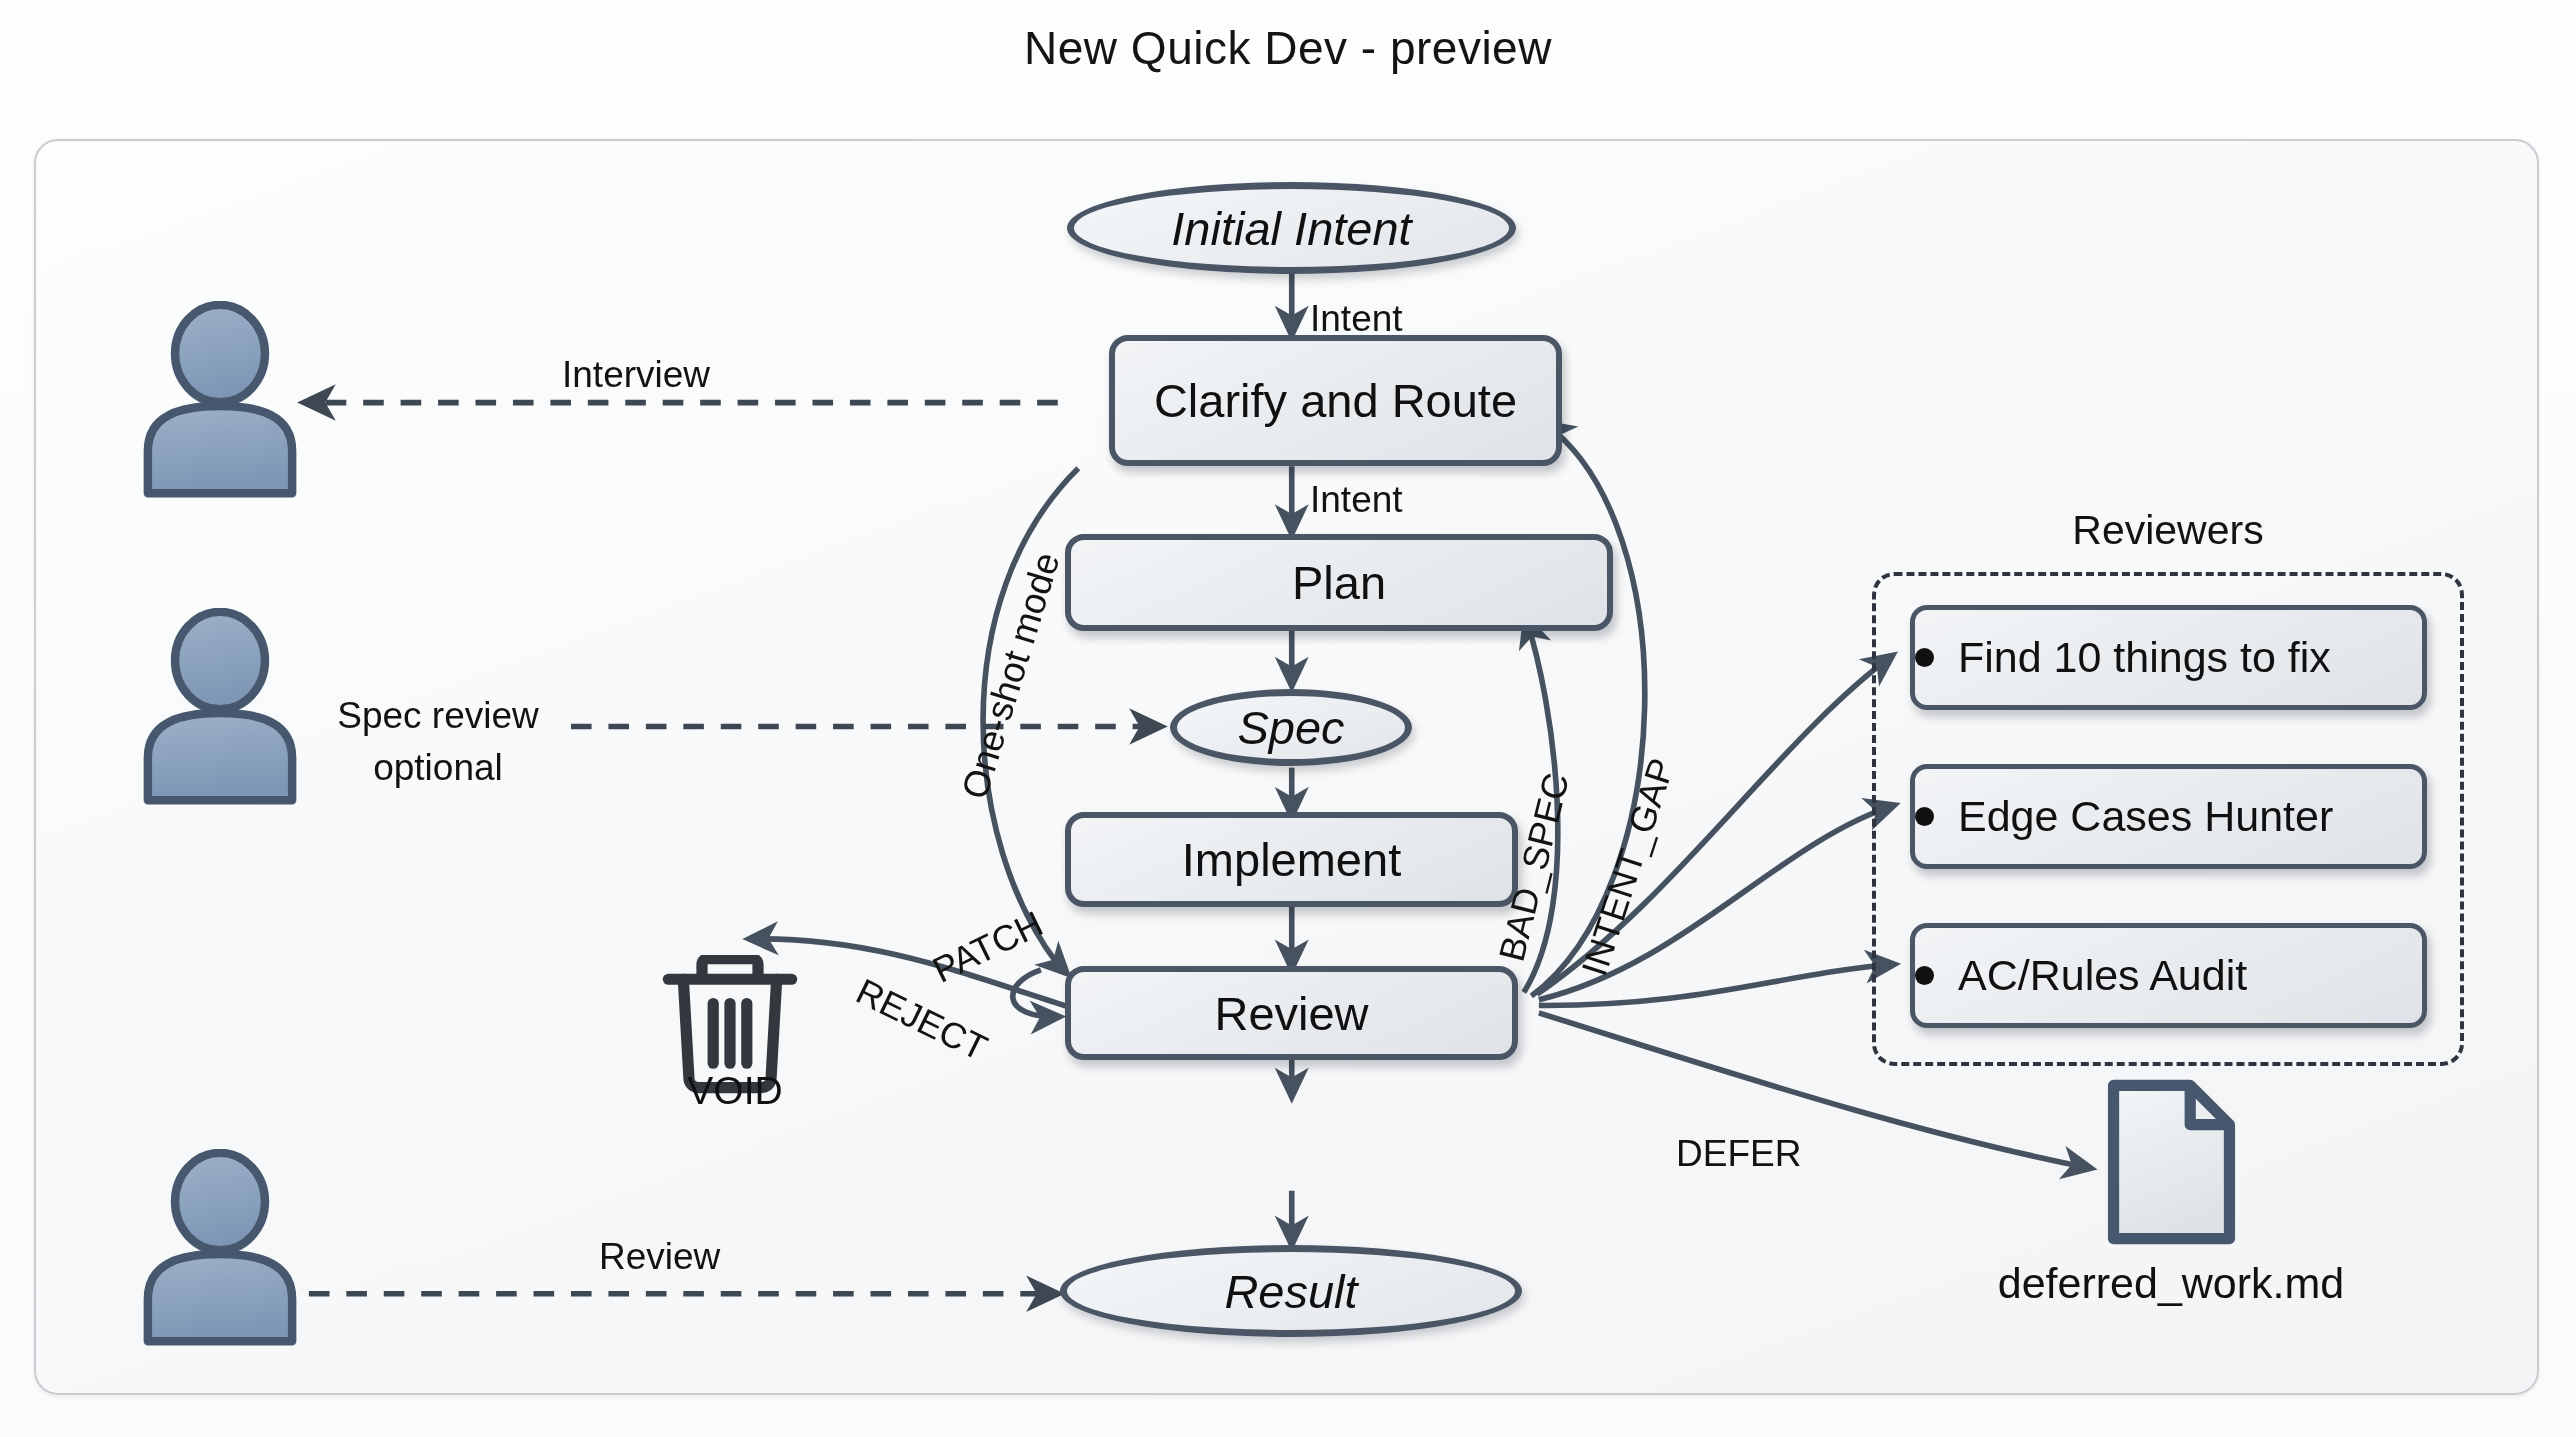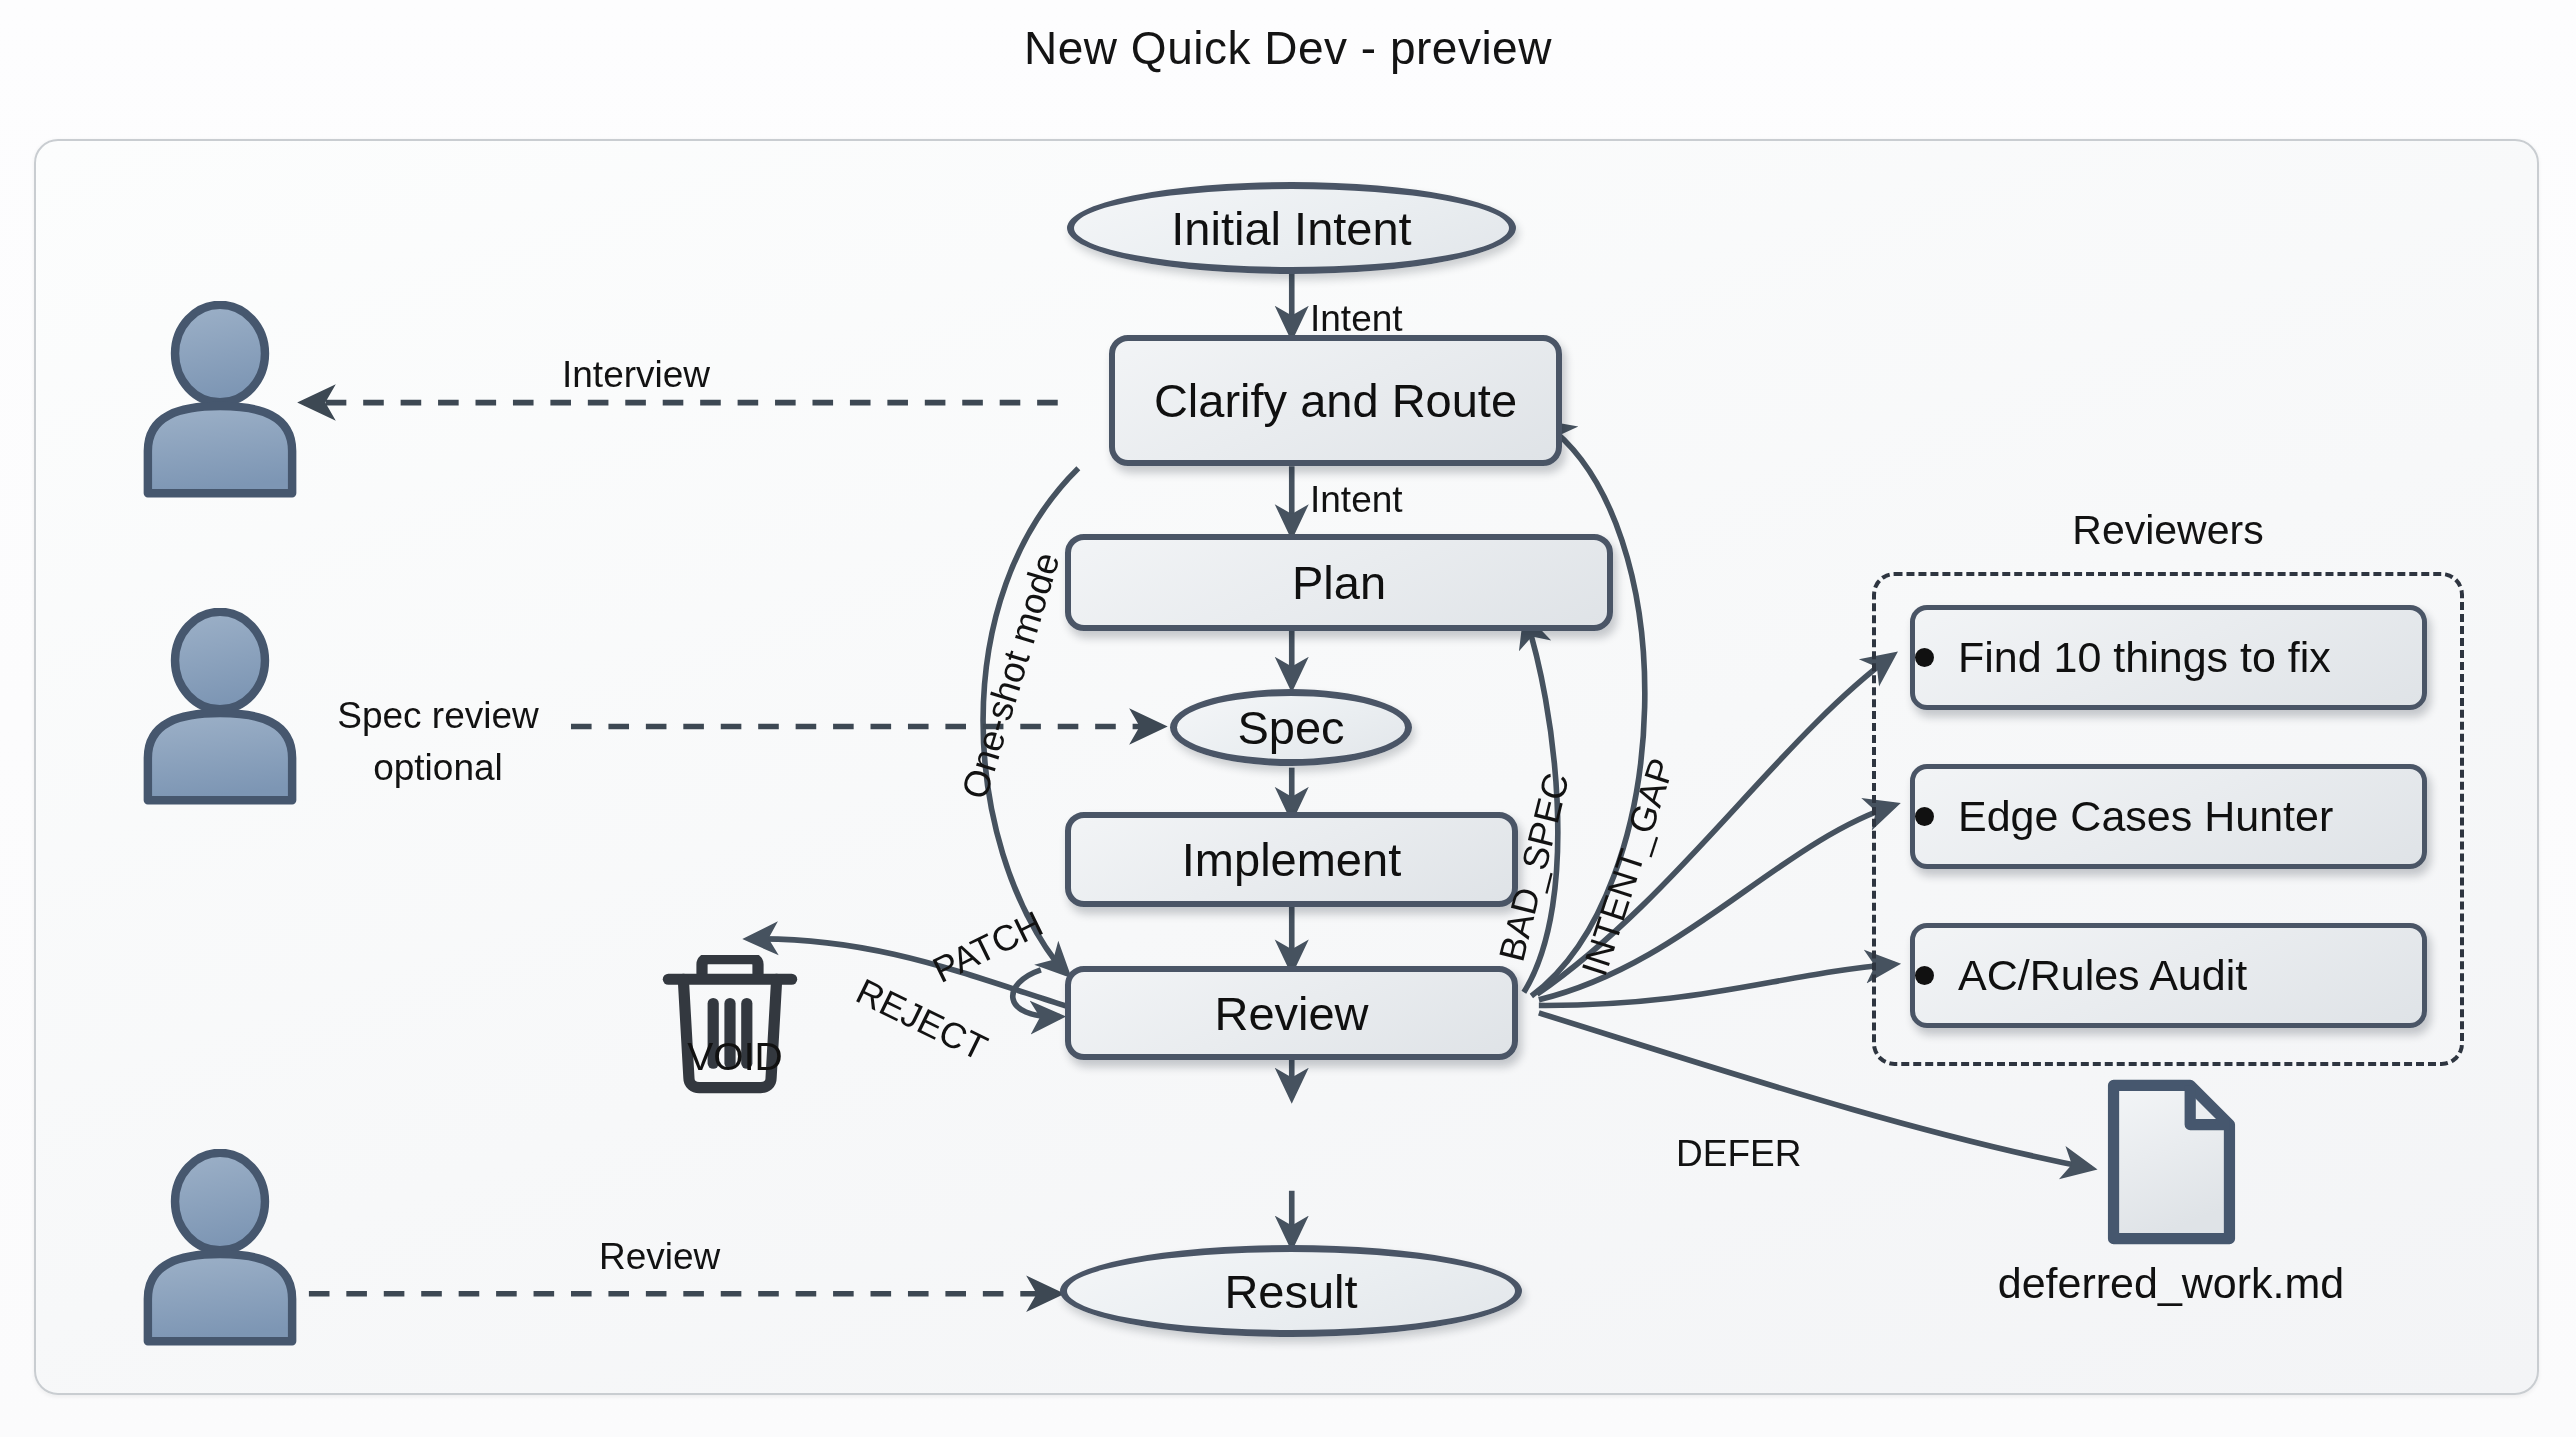--- a/index.html
+++ b/index.html
@@ -45,20 +45,21 @@
     border-radius: 19px;
     box-shadow: 3.7px 6.6px 8.4px rgba(20,28,40,0.22);
     font-size: 47px;
     line-height: 1;
   }
   .node.ellipse {
     border-width: 7.5px;
     border-radius: 50% / 50%;
     box-shadow: 2.8px 5.6px 8.4px rgba(20,28,40,0.20);
     background: linear-gradient(160deg,#f4f6f8 0%,#eaeef1 55%,#e2e6ea 100%);
+    font-style: italic;
   }
   .node.rev {
     border-width: 5.6px;
     border-radius: 17px;
     font-size: 43px;
     justify-content: flex-start;
   }
   .bullet {
     width: 19px; height: 19px; border-radius: 50%;
     background: #111; flex: 0 0 auto;
@@ -95,21 +96,21 @@
   }
 
   
   #fileCap {
     position: absolute;
     left: 1867px; top: 1259px; width: 608px;
     text-align: center; font-size: 43px; color: #111;
   }
   #voidCap {
     position: absolute;
-    left: 618px; top: 1035px; width: 234px;
+    left: 618px; top: 1069px; width: 234px;
     text-align: center; font-size: 39px; color: #111;
   }
   .rot { transform-origin: 50% 50%; }
 </style>
 </head>
 <body>
 
 <div id="stage">
 
   <div id="title">New Quick Dev - preview</div>

